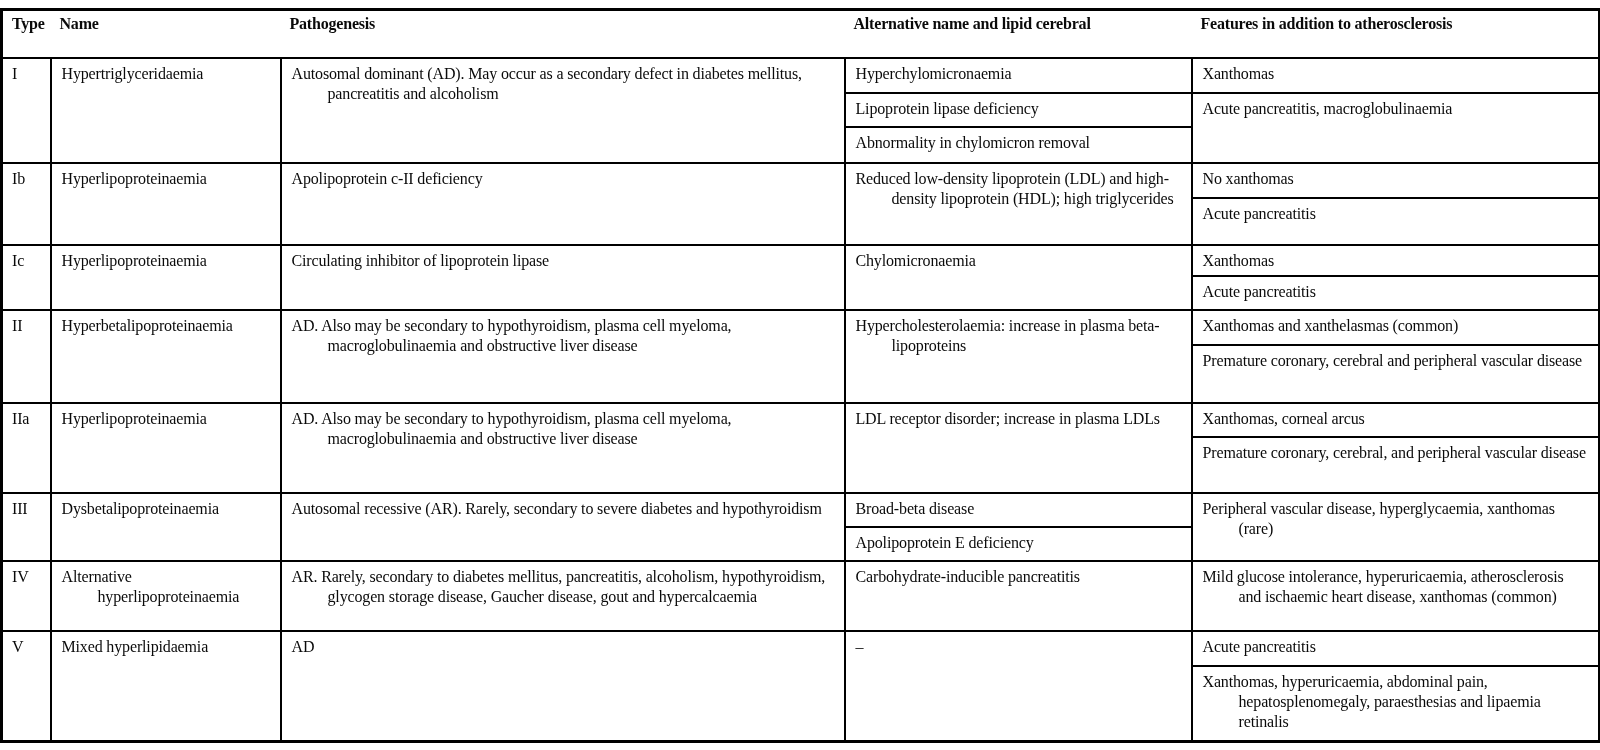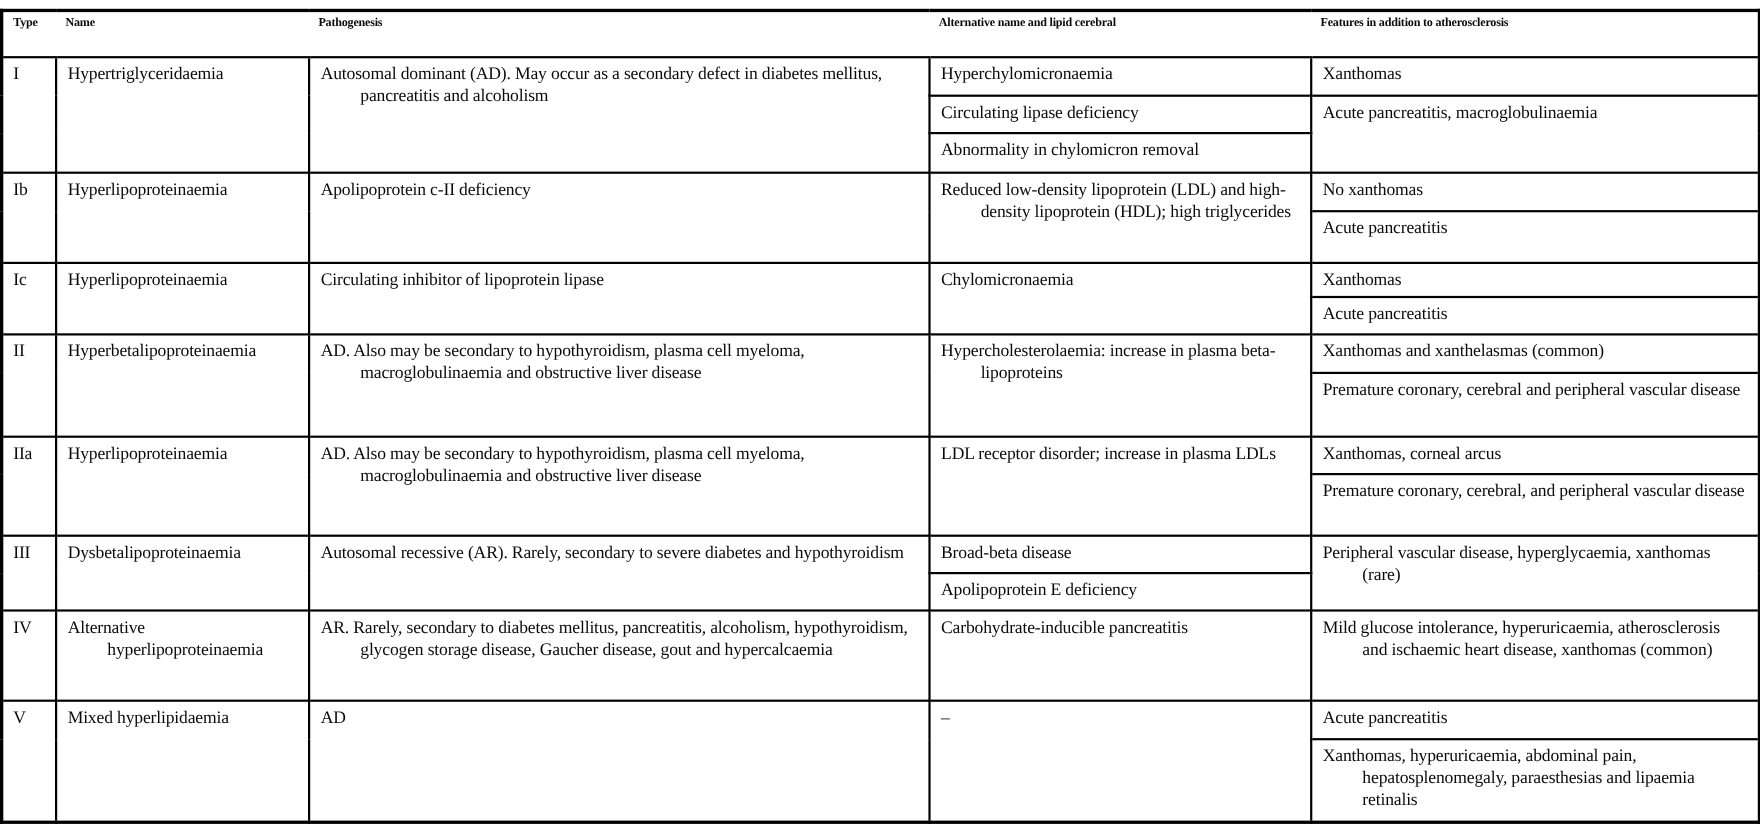--- a/index.html
+++ b/index.html
@@ -28,21 +28,21 @@
   col.c-name { width: 230px; }
   col.c-path { width: 564px; }
   col.c-alt  { width: 347px; }
   col.c-feat { width: 408px; }
 
   th {
     border: none;
     border-bottom: 2px solid #000;
     text-align: left;
     vertical-align: middle;
-    font-size: 11px;
+    font-size: 16px;
     font-weight: bold;
     padding: 4px 6px 24px 9px;
     letter-spacing: -0.2px;
     white-space: nowrap;
   }
   td {
     border: 2px solid #000;
     vertical-align: top;
     font-size: 16px;
     line-height: 1.26;
@@ -57,21 +57,21 @@
   td.type-col { padding-left: 9px; }
   tr.hdr      { height: 32px; }
   tr.h35      { height: 35px; }
   tr.h34      { height: 34px; }
   tr.h36      { height: 36px; }
   tr.h31      { height: 31px; }
   tr.h47      { height: 47px; }
   tr.h58      { height: 58px; }
   tr.h56      { height: 56px; }
   tr.h75      { height: 75px; }
-  tr.h82      { height: 82px; }
+  tr.h82      { height: 70px; }
 </style>
 </head>
 <body>
 
 <div class="page">
   <table class="lipid-table">
     <colgroup>
       <col class="c-type">
         <col class="c-name">
         <col class="c-path">
@@ -100,21 +100,21 @@
           </td>
       <td>
             <span class="cell-text">Hyperchylomicronaemia</span>
           </td>
       <td>
             <span class="cell-text">Xanthomas</span>
           </td>
     </tr>
     <tr class="h34">
       <td>
-            <span class="cell-text">Circulating lipase deficiency</span>
+            <span class="cell-text">Lipoprotein lipase deficiency</span>
           </td>
       <td rowspan="2">
             <span class="cell-text">Acute pancreatitis, macroglobulinaemia</span>
           </td>
     </tr>
     <tr class="h36">
       <td>
             <span class="cell-text">Abnormality in chylomicron removal</span>
           </td>
     </tr>

